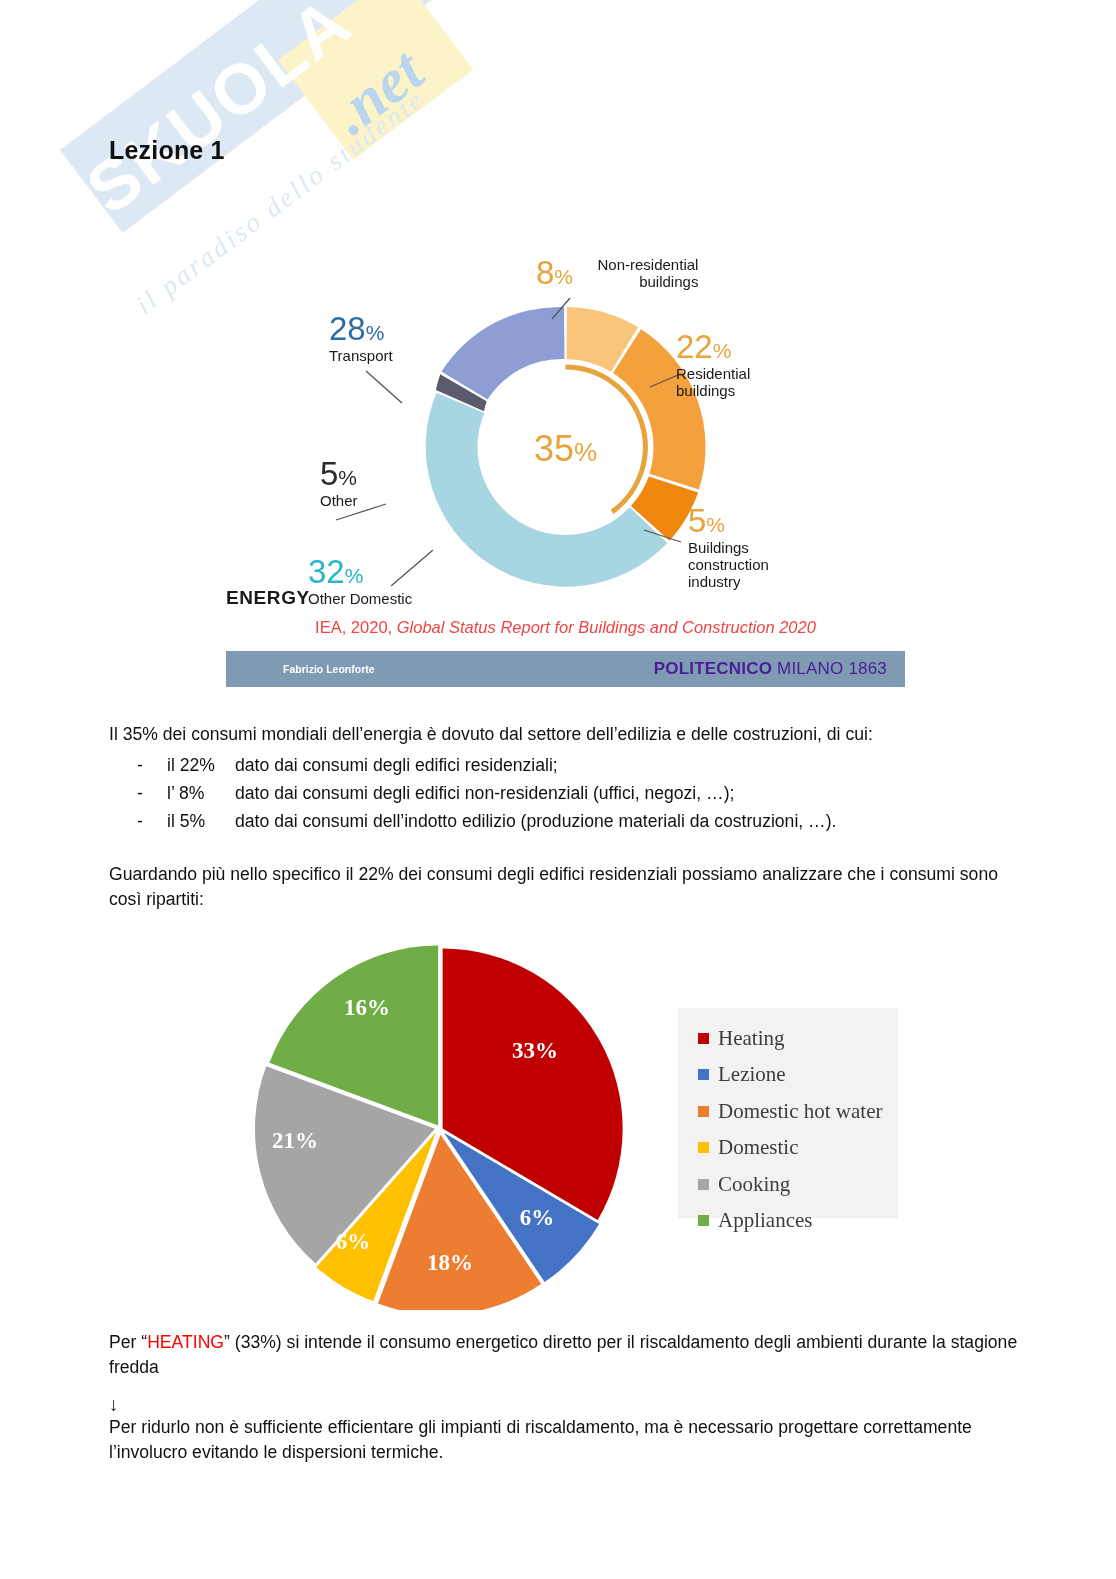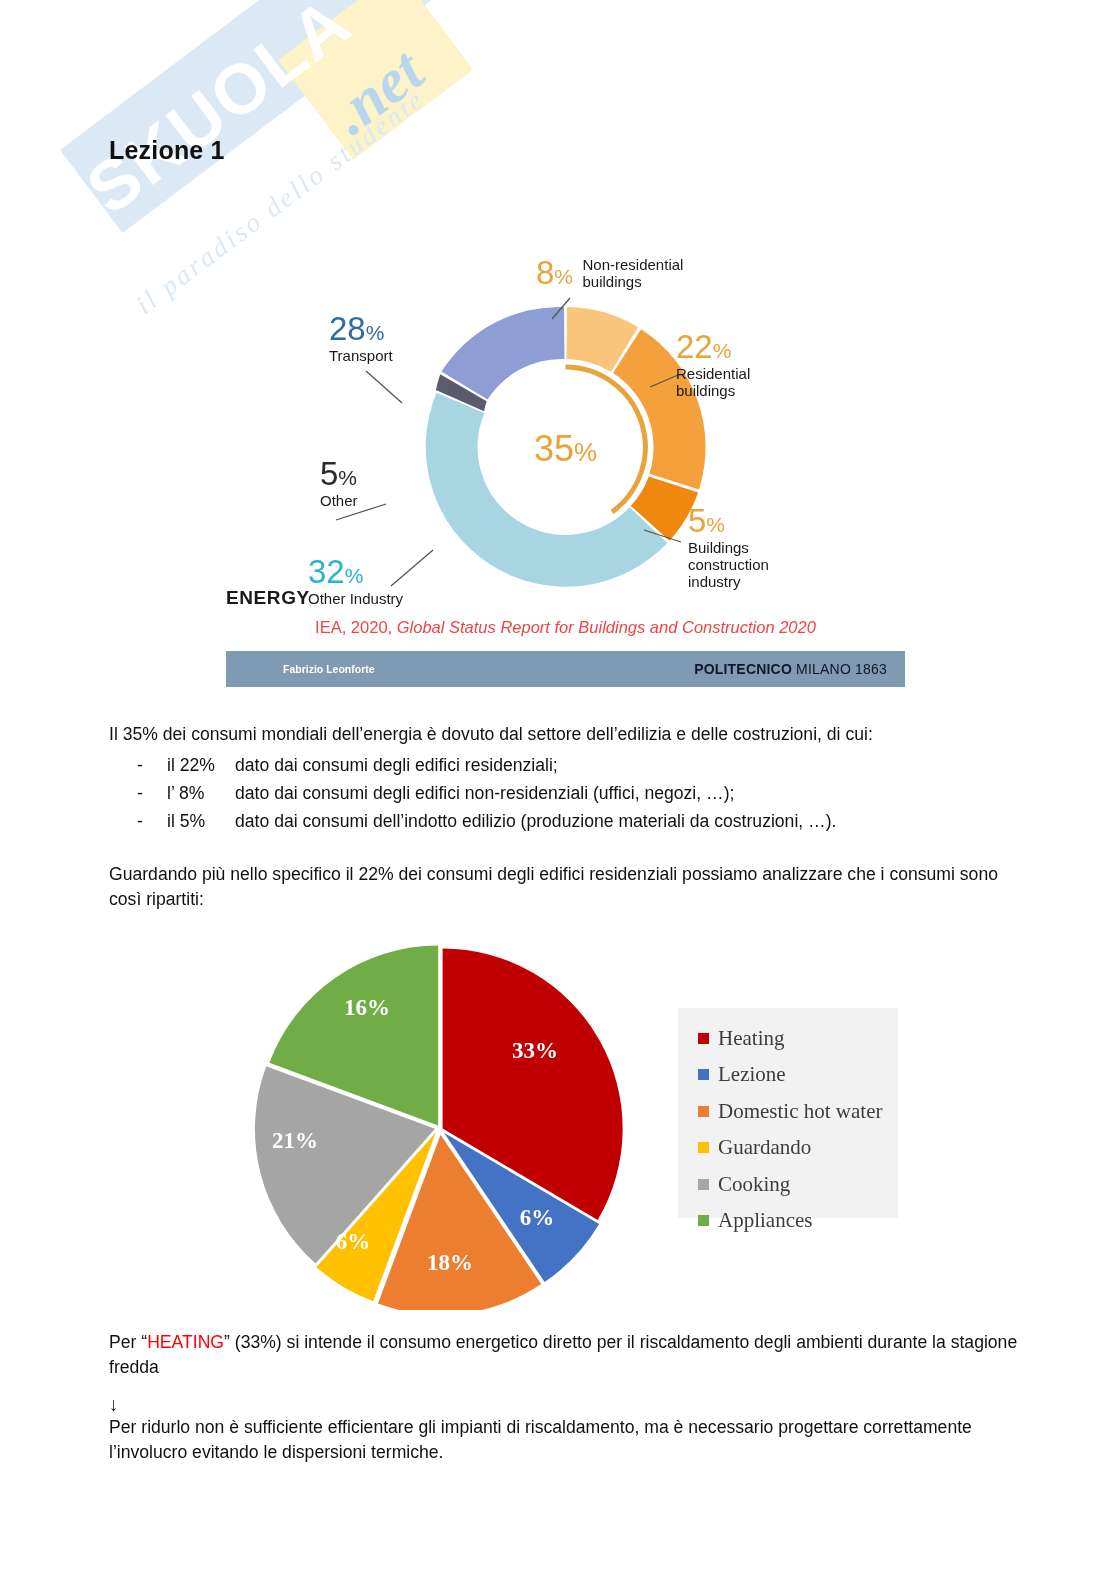--- a/index.html
+++ b/index.html
@@ -141,21 +141,21 @@
   .lbl .pct .sm { font-size: 21px; }
   .lbl .nm {
     font-family: "Liberation Sans", sans-serif;
     font-size: 15px;
     color: #1a1a1a;
     line-height: 1.12;
     margin-top: 3px;
   }
   .lbl.inline { white-space: nowrap; }
   .lbl.inline .pct { display: inline-block; vertical-align: top; }
-  .lbl.inline .nm { display: inline-block; vertical-align: top; margin-left: 5px; margin-top: 1px; }
+  .lbl.inline .nm { display: inline-block; vertical-align: top; margin-left: 20px; margin-top: 1px; text-align: right; }
 
   .c-orange { color: #e8a33d; }
   .c-blue { color: #2e6da4; }
   .c-dark { color: #2b2b2b; }
   .c-teal { color: #2ab5c8; margin-top: 8px; }
 
   .center-pct {
     position: absolute;
     left: 0; top: 0; width: 679px;
     text-align: center;
@@ -197,22 +197,22 @@
     box-sizing: border-box;
     padding: 0 18px;
   }
   .slide-footer .author {
     color: #ffffff;
     font-size: 10.5px;
     font-weight: bold;
     padding-left: 39px;
   }
   .slide-footer .polimi {
-    color: #0f172a;
-    font-size: 14px;
+    color: #4c1d95;
+    font-size: 17px;
     letter-spacing: 0.2px;
   }
   .slide-footer .polimi b { font-weight: bold; }
 
   
   .body-text {
     position: absolute;
     font-family: "Liberation Sans", sans-serif;
     font-size: 17.6px;
     color: #111;
@@ -342,21 +342,21 @@
 
       <div class="lbl" style="left:462px; top:262px;">
         <div class="pct c-orange"><span>5</span><span class="sm">%</span></div>
         <div class="nm">
           <span>Buildings</span><br><span>construction</span><br><span>industry</span>
         </div>
       </div>
 
       <div class="lbl" style="left:82px; top:305px;">
         <div class="pct c-teal"><span>32</span><span class="sm">%</span></div>
-        <div class="nm">Other Industry</div>
+        <div class="nm">Other Domestic</div>
       </div>
 
       <div class="lbl" style="left:94px; top:215px;">
         <div class="pct c-dark"><span>5</span><span class="sm">%</span></div>
         <div class="nm">Other</div>
       </div>
 
       <div class="lbl" style="left:103px; top:70px;">
         <div class="pct c-blue"><span>28</span><span class="sm">%</span></div>
         <div class="nm">Transport</div>
@@ -441,21 +441,21 @@
       <div class="legend-item">
         <span class="legend-swatch" style="background:#4472c4;"></span>
         <span>Lezione</span>
       </div>
       <div class="legend-item">
         <span class="legend-swatch" style="background:#ed7d31;"></span>
         <span>Domestic hot water</span>
       </div>
       <div class="legend-item">
         <span class="legend-swatch" style="background:#ffc000;"></span>
-        <span>Guardando</span>
+        <span>Domestic</span>
       </div>
       <div class="legend-item">
         <span class="legend-swatch" style="background:#a5a5a5;"></span>
         <span>Cooking</span>
       </div>
       <div class="legend-item">
         <span class="legend-swatch" style="background:#70ad47;"></span>
         <span>Appliances</span>
       </div>
     </div>

